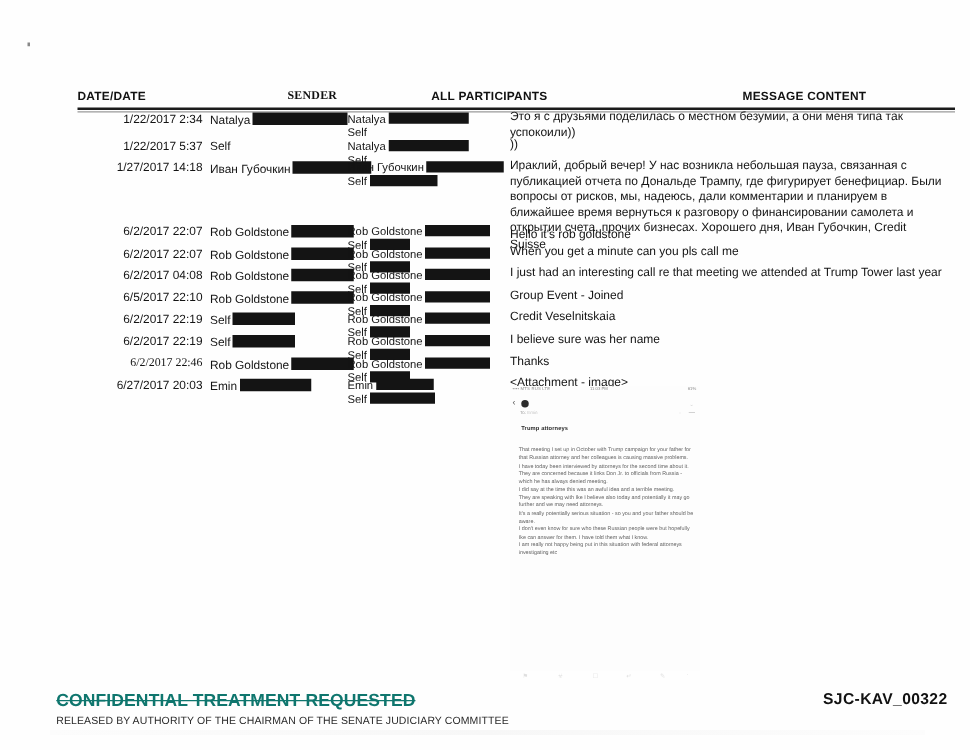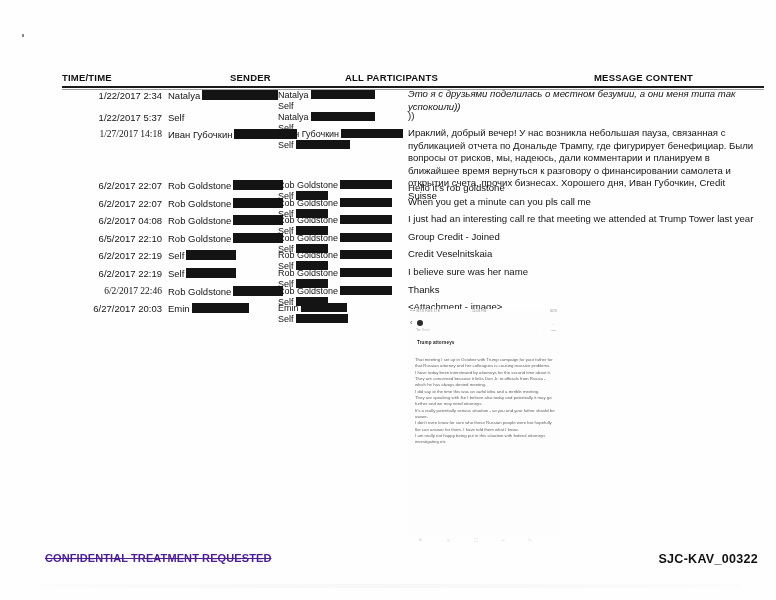--- a/index.html
+++ b/index.html
@@ -42,21 +42,21 @@
   }
   .table-head .col {
     position: absolute;
     font-size: 9.5px;
     font-weight: bold;
     letter-spacing: .2px;
     color: #111;
     white-space: nowrap;
   }
   .ch-date  { left: 0px; }
-  .ch-send  { left: 168px; }
+  .ch-send  { left: 168px; font-family: Liberation Serif, serif; }
   .ch-part  { left: 283px; }
   .ch-msg   { left: 532px; }
 
   .rule {
     position: absolute;
     left: 62px;
     top: 86px;
     width: 702px;
     height: 2px;
     background: #1b1b1b;
@@ -283,24 +283,24 @@
     position: absolute;
     left: 40px;
     top: 548px;
     width: 694px;
     height: 0;
   }
   .conf {
     position: absolute;
     left: 45px;
     top: 552px;
-    font-size: 11px;
+    font-size: 14px;
     font-weight: bold;
     letter-spacing: .1px;
-    color: #4c1d95;
+    color: #0f766e;
     text-decoration: line-through;
     text-decoration-thickness: 1.4px;
   }
   .released {
     position: absolute;
     left: 45px;
     top: 571px;
     font-size: 8.4px;
     letter-spacing: .1px;
     color: #2b2b2b;
@@ -325,32 +325,32 @@
   }
 </style>
 </head>
 <body>
 
 <div class="page">
 
   <div class="speck"></div>
 
   <div class="table-head">
-    <div class="col ch-date">TIME/TIME</div>
+    <div class="col ch-date">DATE/DATE</div>
     <div class="col ch-send">SENDER</div>
     <div class="col ch-part">ALL PARTICIPANTS</div>
     <div class="col ch-msg">MESSAGE CONTENT</div>
   </div>
   <div class="rule"></div>
   <div class="rule2"></div>
 
   <div class="col-date" id="date-col">
       <div class="row-date" style="top: 0px;">1/22/2017 2:34</div>
       <div class="row-date" style="top: 22px;">1/22/2017 5:37</div>
-      <div class="row-date" style="top: 39px; font-family: Liberation Serif, serif;">1/27/2017 14:18</div>
+      <div class="row-date" style="top: 39px;">1/27/2017 14:18</div>
       <div class="row-date" style="top: 90px;">6/2/2017 22:07</div>
       <div class="row-date" style="top: 108px;">6/2/2017 22:07</div>
       <div class="row-date" style="top: 125px;">6/2/2017 04:08</div>
       <div class="row-date" style="top: 143px;">6/5/2017 22:10</div>
       <div class="row-date" style="top: 160px;">6/2/2017 22:19</div>
       <div class="row-date" style="top: 178px;">6/2/2017 22:19</div>
       <div class="row-date" style="top: 196px; font-family: Liberation Serif, serif;">6/2/2017 22:46</div>
       <div class="row-date" style="top: 213px;">6/27/2017 20:03</div>
     </div>
   <div class="col-sender" id="sender-col">
@@ -384,27 +384,27 @@
       <div class="row-part" style="top: 160px;"><span>Rob Goldstone</span><span class="redact" style="width:52px"></span></div>
       <div class="row-part" style="top: 170.5px;"><span>Self</span><span class="redact" style="width:32px"></span></div>
       <div class="row-part" style="top: 178px;"><span>Rob Goldstone</span><span class="redact" style="width:52px"></span></div>
       <div class="row-part" style="top: 188.5px;"><span>Self</span><span class="redact" style="width:32px"></span></div>
       <div class="row-part" style="top: 196px;"><span>Rob Goldstone</span><span class="redact" style="width:52px"></span></div>
       <div class="row-part" style="top: 206.5px;"><span>Self</span><span class="redact" style="width:32px"></span></div>
       <div class="row-part" style="top: 213px;"><span>Emin</span><span class="redact" style="width:46px"></span></div>
       <div class="row-part" style="top: 223.5px;"><span>Self</span><span class="redact" style="width:52px"></span></div>
     </div>
   <div class="col-msg" id="msg-col">
-      <div class="msg msg-ru" style="top: 0px; font-style: italic;">Это я с друзьями поделилась о местном безумии, а они меня типа так успокоили))</div>
+      <div class="msg msg-ru" style="top: 0px;">Это я с друзьями поделилась о местном безумии, а они меня типа так успокоили))</div>
       <div class="msg msg-ru" style="top: 22px;">))</div>
       <div class="msg msg-ru" style="top: 39px;">Ираклий, добрый вечер! У нас возникла небольшая пауза, связанная с публикацией отчета по Дональде Трампу, где фигурирует бенефициар. Были вопросы от рисков, мы, надеюсь, дали комментарии и планируем в ближайшее время вернуться к разговору о финансировании самолета и открытии счета, прочих бизнесах. Хорошего дня, Иван Губочкин, Credit Suisse</div>
       <div class="msg" style="top: 94px;">Hello it's rob goldstone</div>
       <div class="msg" style="top: 108px;">When you get a minute can you pls call me</div>
       <div class="msg" style="top: 125px;">I just had an interesting call re that meeting we attended at Trump Tower last year</div>
-      <div class="msg" style="top: 143px;">Group Credit - Joined</div>
+      <div class="msg" style="top: 143px;">Group Event - Joined</div>
       <div class="msg" style="top: 160px;">Credit Veselnitskaia</div>
       <div class="msg" style="top: 178px;">I believe sure was her name</div>
       <div class="msg" style="top: 196px;">Thanks</div>
       <div class="msg" style="top: 213px;">&lt;Attachment - image&gt;</div>
     </div>
 
   <div class="attach">
     <div class="att-status">
       <span class="att-carrier">•••• MTS RUS LTE</span>
       <span class="att-time">11:03 PM</span>
@@ -437,16 +437,17 @@
       <span class="tb2">☣</span>
       <span class="tb3">☐</span>
       <span class="tb4">↵</span>
       <span class="tb5">✎</span>
       <span class="tb6">·</span>
     </div>
   </div>
 
   <div class="footer-rule"></div>
   <div class="conf">CONFIDENTIAL TREATMENT REQUESTED</div>
+  <div class="released">RELEASED BY AUTHORITY OF THE CHAIRMAN OF THE SENATE JUDICIARY COMMITTEE</div>
   <div class="bates">SJC-KAV_00322</div>
   <div class="footer-smudge"></div>
 
 </div>
 
 </body></html>

